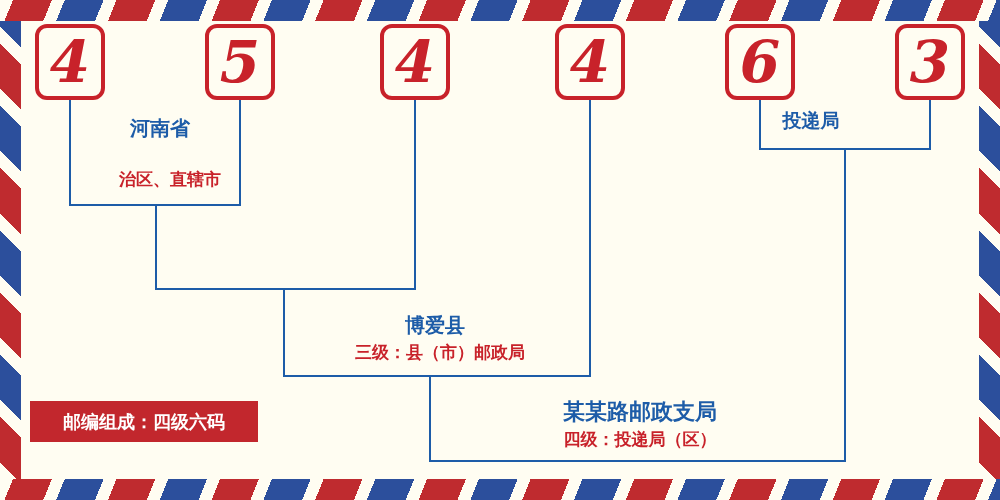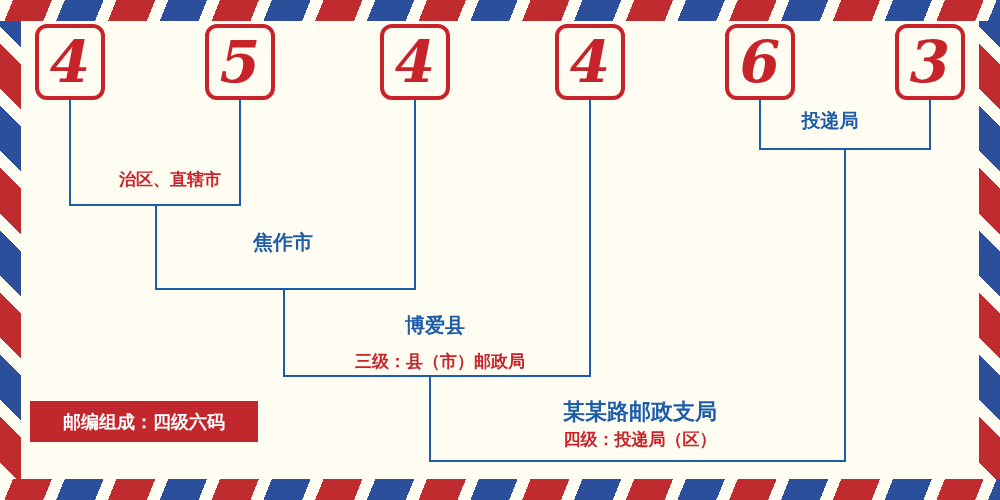--- a/index.html
+++ b/index.html
@@ -144,27 +144,27 @@
   <div class="vline" style="left:589px; top:100px; height:277px;"></div>
 
   <div class="vline" style="left:429px; top:375px; height:87px;"></div>
   <div class="hline" style="left:429px; top:460px; width:417px;"></div>
   <div class="vline" style="left:844px; top:148px; height:314px;"></div>
 
   <div class="vline" style="left:759px; top:100px; height:50px;"></div>
   <div class="vline" style="left:929px; top:100px; height:50px;"></div>
   <div class="hline" style="left:759px; top:148px; width:172px;"></div>
 
+  <div class="place-name" style="left:60px; top:115px; width:200px;">河南省</div>
   <div class="level-desc" style="left:70px; top:168px; width:200px;">治区、直辖市</div>
 
-  <div class="place-name" style="left:183px; top:229px; width:200px;">焦作市</div>
 
   <div class="place-name" style="left:330px; top:312px; width:210px;">博爱县</div>
-  <div class="level-desc" style="left:320px; top:341px; width:240px;margin-top:9px;">三级：县（市）邮政局</div>
+  <div class="level-desc" style="left:320px; top:341px; width:240px;">三级：县（市）邮政局</div>
 
   <div class="place-name" style="left:495px; top:397px; width:290px; font-size:22px;">某某路邮政支局</div>
   <div class="level-desc" style="left:495px; top:428px; width:290px;text-align:center;">四级：投递局（区）</div>
 
-  <div class="place-name" style="left:730px; top:108px; width:200px; font-size:19px;">投递局</div>
+  <div class="place-name" style="left:711px; top:108px; width:200px; font-size:19px;">投递局</div>
 
   <div class="badge">邮编组成：四级六码</div>
 
 </div>
 
 </body></html>

